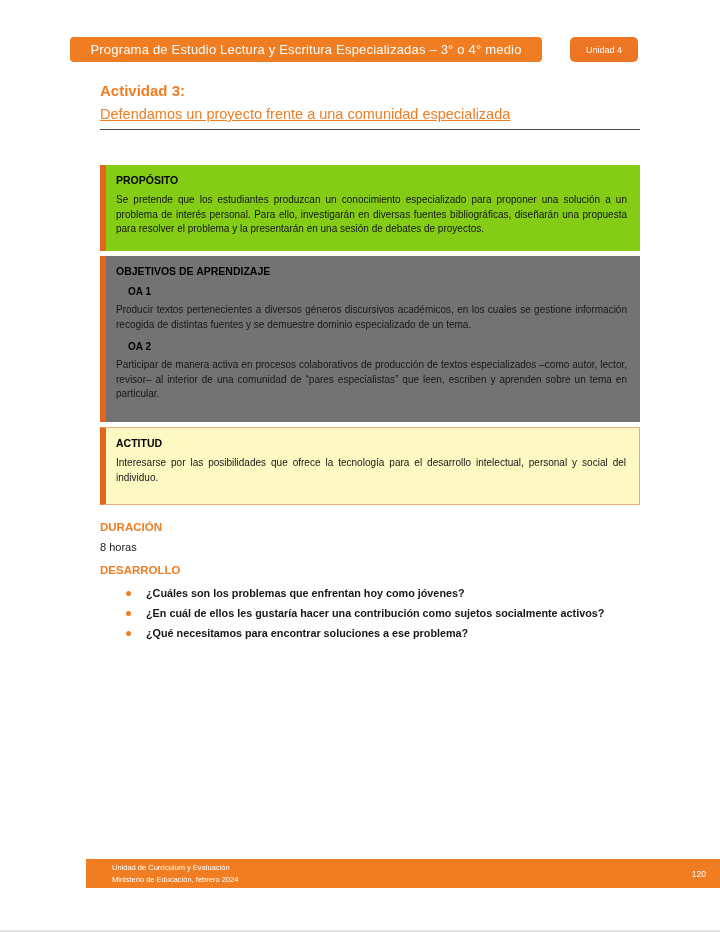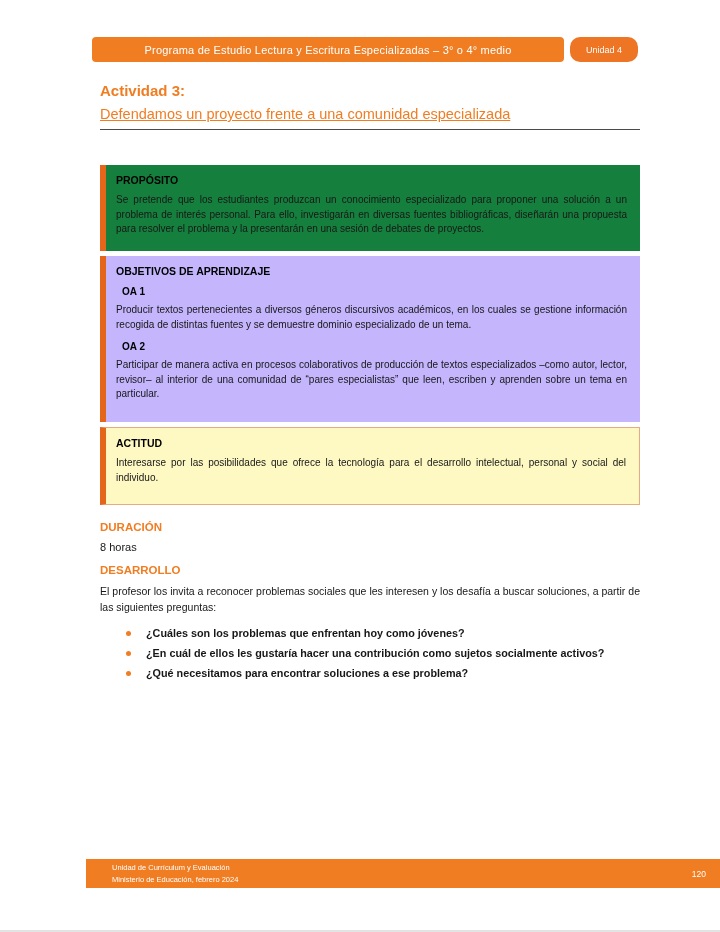--- a/index.html
+++ b/index.html
@@ -9,32 +9,32 @@
     width:720px; height:932px;
     margin:0 auto;
     background:#ffffff;
     font-family:"Liberation Sans", sans-serif;
     overflow:hidden;
     border-bottom:2px solid #e3e3e3;
   }
 
   
   .header-bar {
-    position:absolute; left:92px; top:37px;
+    position:absolute; left:70px; top:37px;
     width:472px; height:25px;
     background:#F07D22; color:#ffffff;
     border-radius:4px;
     display:flex; align-items:center; justify-content:center;
-    font-size:11px; letter-spacing:0.2px;
+    font-size:13px; letter-spacing:0.2px;
   }
   .unit-badge {
     position:absolute; left:570px; top:37px;
     width:68px; height:25px;
     background:#EE7524; color:#ffffff;
-    border-radius:10px;
+    border-radius:5px;
     display:flex; align-items:center; justify-content:center;
     font-size:9px;
   }
 
   
   .title-block { position:absolute; left:100px; top:82px; width:540px; }
   .activity-label { color:#F07D22; font-size:15px; font-weight:bold; }
   .activity-subtitle { color:#F07D22; font-size:14.5px; font-weight:normal; margin-top:7px;text-decoration:underline; }
   .title-rule {
     position:absolute; left:100px; top:129px; width:540px;
@@ -42,30 +42,30 @@
   }
 
   
   .card {
     position:absolute; left:100px; width:540px;
     padding:9px 13px 9px 10px;
     color:#171717; font-size:10px;
   }
   .card-heading { font-size:10.5px; font-weight:bold; color:#000; margin-bottom:7px; }
   .card-body { text-align:justify; line-height:1.45; }
-  .oa-label { font-weight:bold; margin:9px 6px 6px; font-size:10px; color:#000; }
+  .oa-label { font-weight:bold; margin:9px 12px 6px; font-size:10px; color:#000; }
 
   .card-proposito {
     top:165px; min-height:86px;
-    background:#15803d;
+    background:#84cc16;
     border-left:6px solid #E4661A;
   }
   .card-objetivos {
     top:256px; min-height:166px;
-    background:#c4b5fd;
+    background:#737373;
     border-left:6px solid #E4661A;
   }
   .card-actitud {
     top:427px; min-height:78px;
     background:#fef9c3;
     border:1px solid #E8AB80;
     border-left:6px solid #E4661A;
   }
 
   
@@ -137,21 +137,20 @@
     <p class="card-body">Interesarse por las posibilidades que ofrece la tecnología para el desarrollo intelectual, personal y social del individuo.</p>
   </div>
 
   <div class="duracion-block">
     <div class="section-heading">DURACIÓN</div>
     <div class="duracion-value">8 horas</div>
   </div>
 
   <div class="desarrollo-block">
     <div class="section-heading">DESARROLLO</div>
-    <p class="desarrollo-intro">El profesor los invita a reconocer problemas sociales que les interesen y los desafía a buscar soluciones, a partir de las siguientes preguntas:</p>
     <ul class="question-list">
       <li class="question-item">
         <span class="bullet-dot"></span>
         <span>¿Cuáles son los problemas que enfrentan hoy como jóvenes?</span>
       </li>
       <li class="question-item">
         <span class="bullet-dot"></span>
         <span>¿En cuál de ellos les gustaría hacer una contribución como sujetos socialmente activos?</span>
       </li>
       <li class="question-item">

